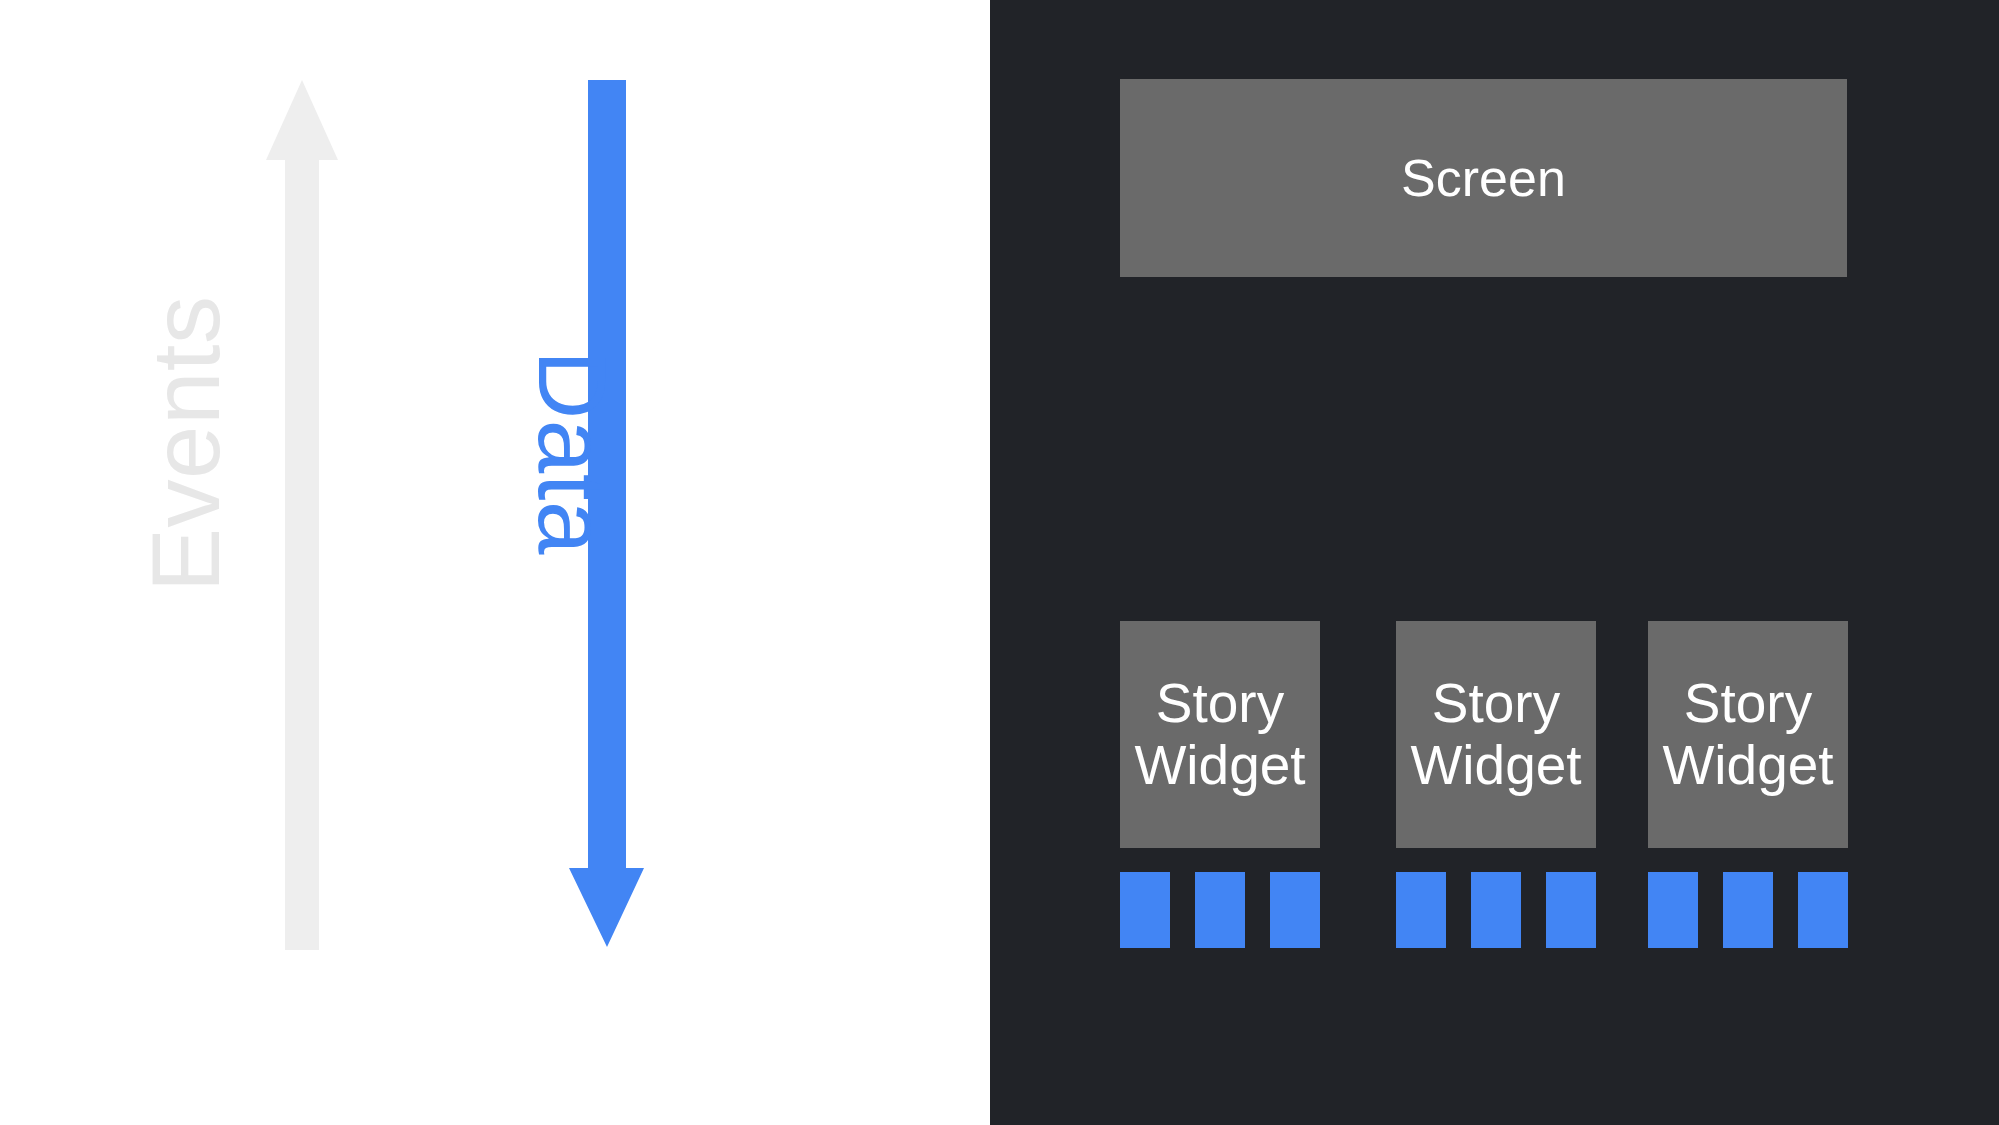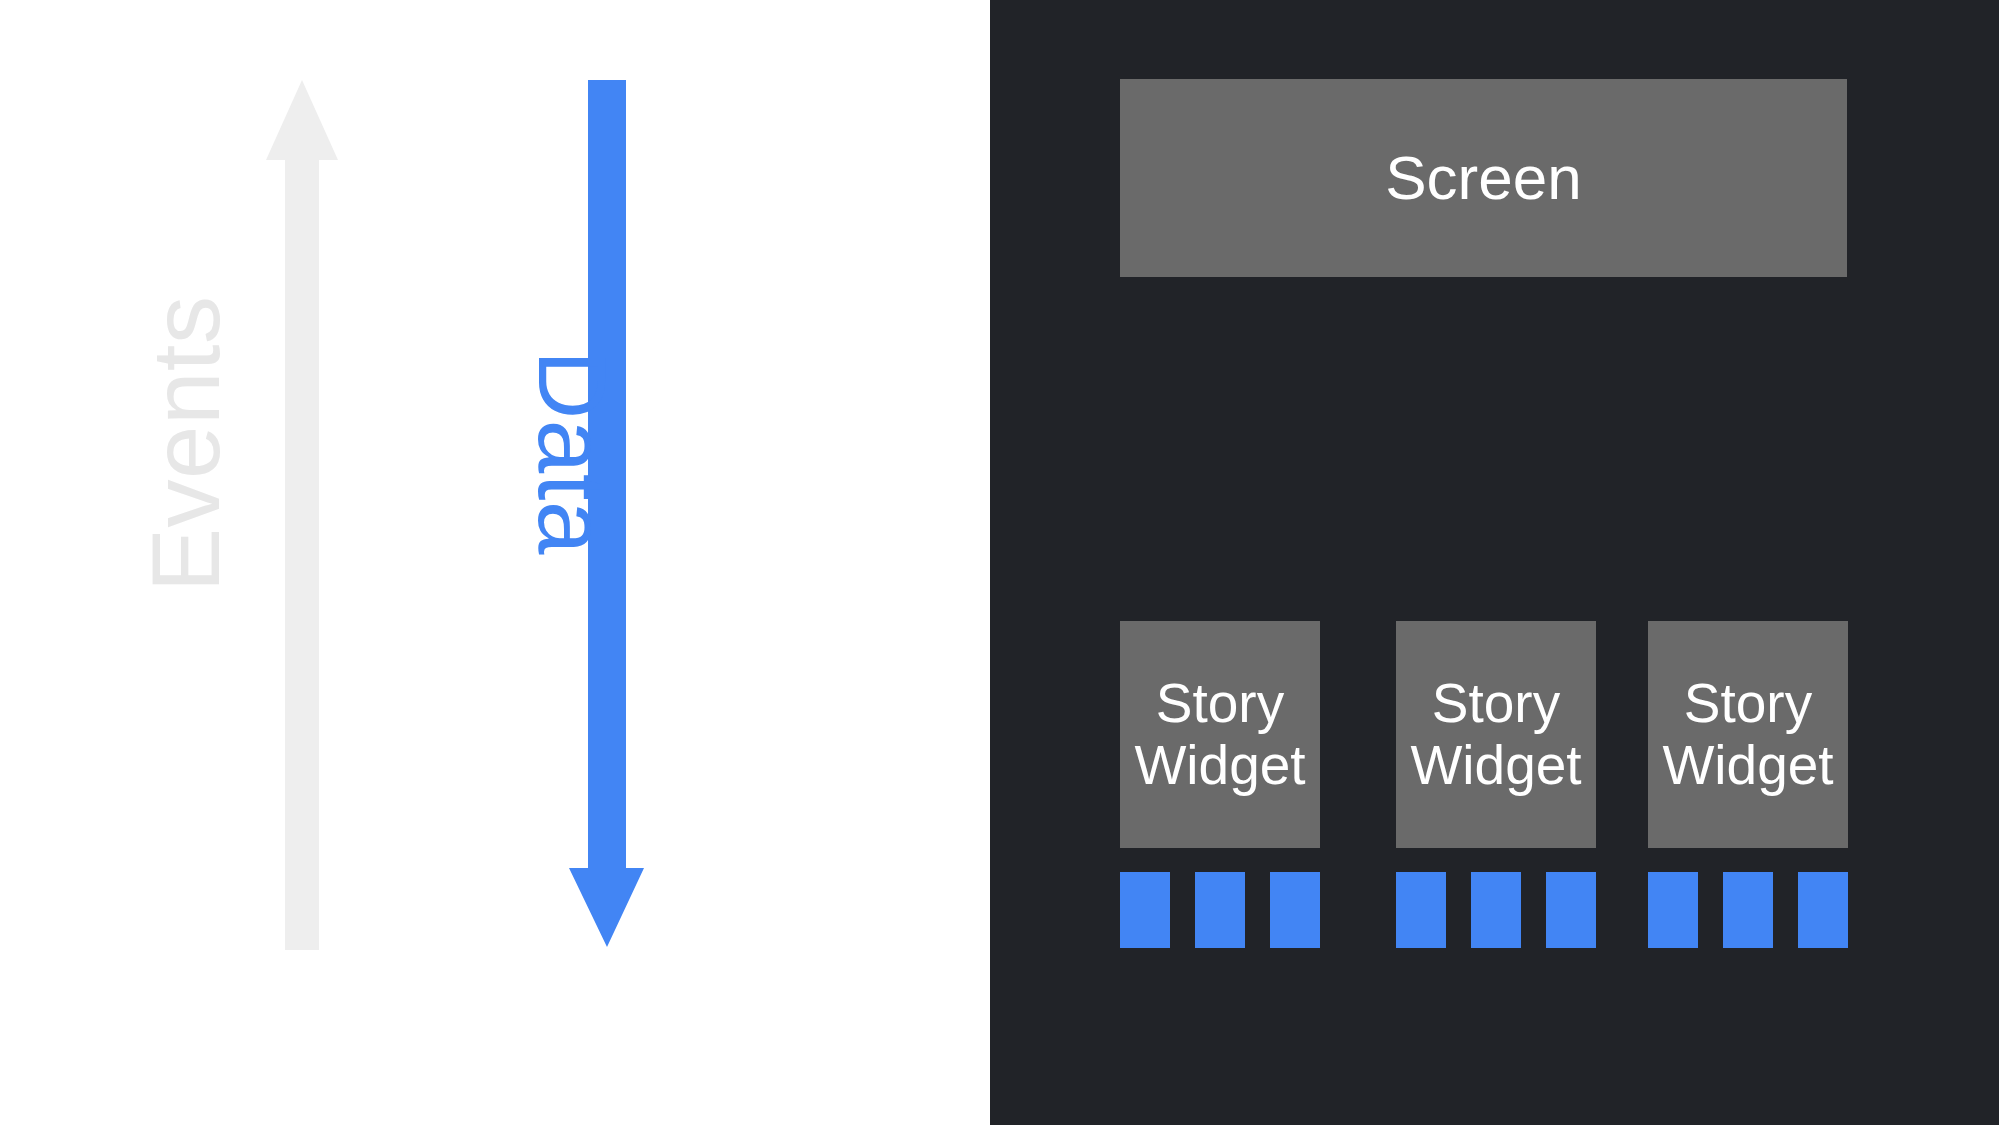--- a/index.html
+++ b/index.html
@@ -65,21 +65,21 @@
     align-items:center;
     justify-content:center;
     text-align:center;
     font-weight:400;
     line-height:1.12;
   }
 
   #screen-box {
     left:130px; top:79px;
     width:727px; height:198px;
-    font-size:62px;
+    font-size:52px;
   }
   #newsfeed-box {
     left:130px; top:343px;
     width:727px; height:213px;
     font-size:57px;
   }
 
   .story-widget-box {
     top:621px;
     height:227px;

